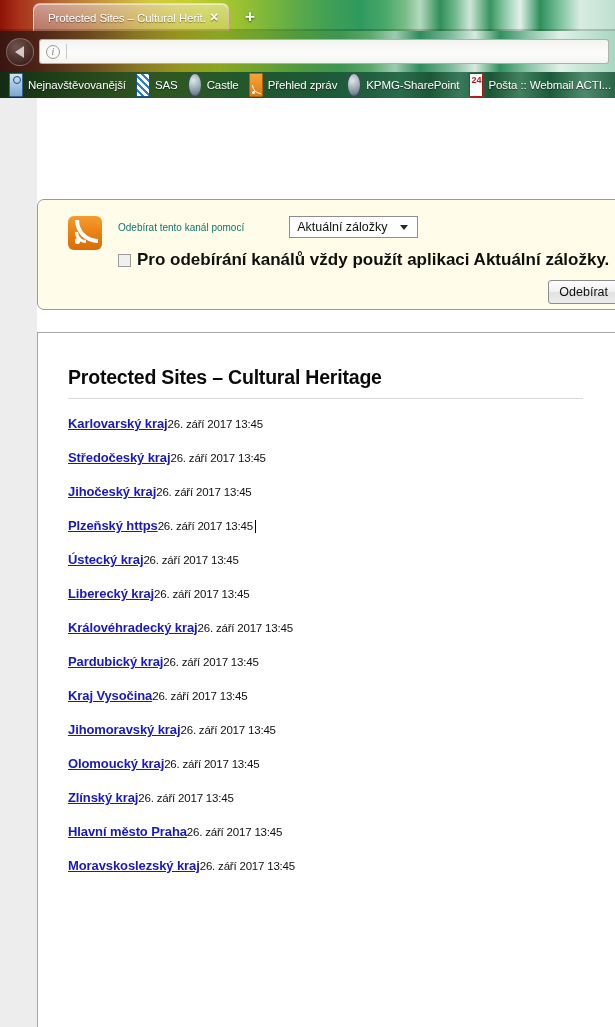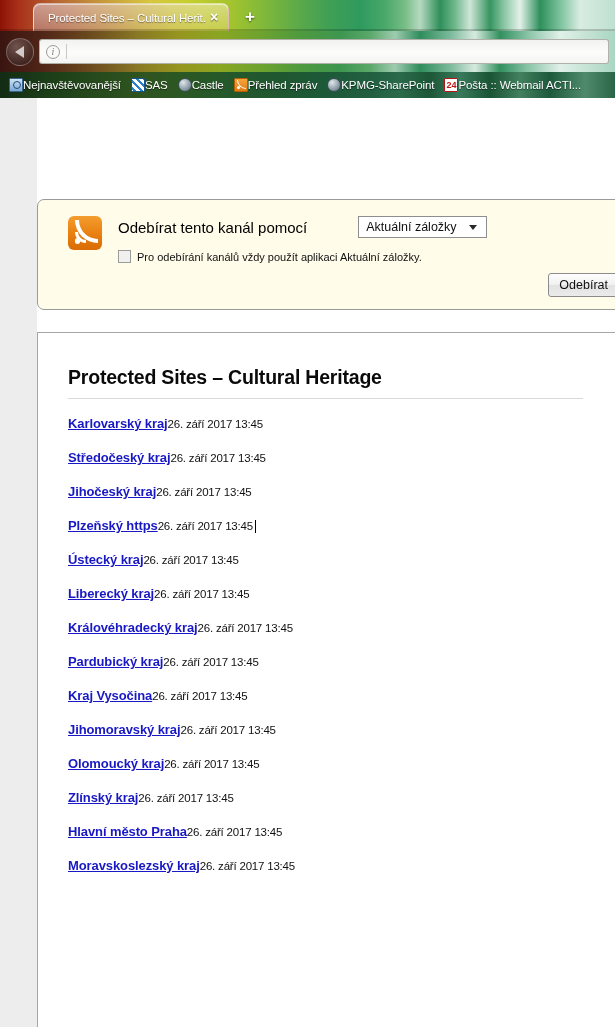--- a/index.html
+++ b/index.html
@@ -183,21 +183,21 @@
     cursor: pointer;
     flex: 0 0 auto;
   }
   .bm-label {
     color: #ffffff;
     font-size: 11.5px;
     white-space: nowrap;
     text-shadow: 0 1px 1px rgba(0,0,0,0.55);
     letter-spacing: -0.1px;
   }
-  .bm-ico { width: 14px; height: 14px; flex: 0 0 auto; border-radius: 1px; }
+  .bm-ico { width: 14px; height: 24px; margin-right: 5px; flex: 0 0 auto; border-radius: 1px; }
   .ico-bookmarks { background: linear-gradient(to bottom,#cfe3f5,#7ba7d4); border:1px solid #37628f; position:relative; }
   .ico-bookmarks::after{content:"";position:absolute;left:3px;top:2px;width:6px;height:6px;border:1.6px solid #1f4e79;border-radius:50%;}
   .ico-sas { background:
       linear-gradient(45deg,#ffffff 25%,#2c7fc9 25%,#2c7fc9 50%,#ffffff 50%,#ffffff 75%,#2c7fc9 75%);
       background-size: 7px 7px; border:1px solid #17538c; }
   .ico-globe { border-radius:50%; background: radial-gradient(circle at 35% 30%, #dfe7ec, #7e8f99 70%, #4a5a63); border:1px solid #3c4c55; }
   .ico-rss { background: linear-gradient(to bottom,#f6a43c,#e07b12); border:1px solid #b35f08; position:relative; }
   .ico-rss::after{content:"";position:absolute;left:2.5px;bottom:2.5px;width:3px;height:3px;border-radius:50%;background:#fff;}
   .ico-rss::before{content:"";position:absolute;left:2.5px;bottom:2.5px;width:8px;height:8px;border:1.6px solid #fff;border-radius:0 0 0 9px;border-top:none;border-right:none;}
   .ico-24 { background:#ffffff; border:1px solid #b11717; color:#c01616; font-size:9px; font-weight:bold; line-height:12px; text-align:center; font-family:"Liberation Sans",sans-serif; }
@@ -251,21 +251,21 @@
     width:5.5px; height:5.5px; border-radius:50%; background:#ffffff;
   }
   .rss-inner-arc {
     position:absolute; left:7px; bottom:7px;
     width:11px; height:11px;
     border:3.5px solid #ffffff; border-radius:0 0 0 16px;
     border-top:none; border-right:none;
   }
   .sub-col { flex: 1; padding-top: 2px; }
   .sub-line1 { display: flex; align-items: center; }
-  .sub-label { font-size: 15px; color: #000000; margin-right: 13px; }
+  .sub-label { font-size: 10px; color: #0f766e; margin-right: 7px; }
   .feed-select {
     min-width: 116px;
     height: 22px;
     background: #ffffff;
     border: 1px solid #8e8e8e;
     display: flex;
     align-items: center;
     padding: 0 4px 0 7px;
     font-size: 12.5px;
     color: #101010;
@@ -282,21 +282,21 @@
   }
   .sub-line2 { display: flex; align-items: center; margin-top: 12px; }
   .chk {
     width: 13px; height: 13px;
     background: #f0f0ee;
     border: 1px solid #9b9b9b;
     margin-right: 6px;
     flex: 0 0 auto;
     cursor: pointer;
   }
-  .chk-label { font-size: 11px; color: #101010; }
+  .chk-label { font-size: 17px; color: #101010; font-weight: bold; }
   .sub-line3 { display: flex; justify-content: flex-end; margin-top: 10px; padding-right: 2px;}
   .btn-subscribe {
     min-width: 69px;
     height: 24px;
     background: linear-gradient(to bottom, #fdfdfd 0%, #f1f1f1 48%, #e2e2e2 52%, #ebebeb 100%);
     border: 1px solid #8c8c8c;
     border-radius: 3px;
     font-size: 12.5px;
     color: #101010;
     font-family: "Liberation Sans", sans-serif;

